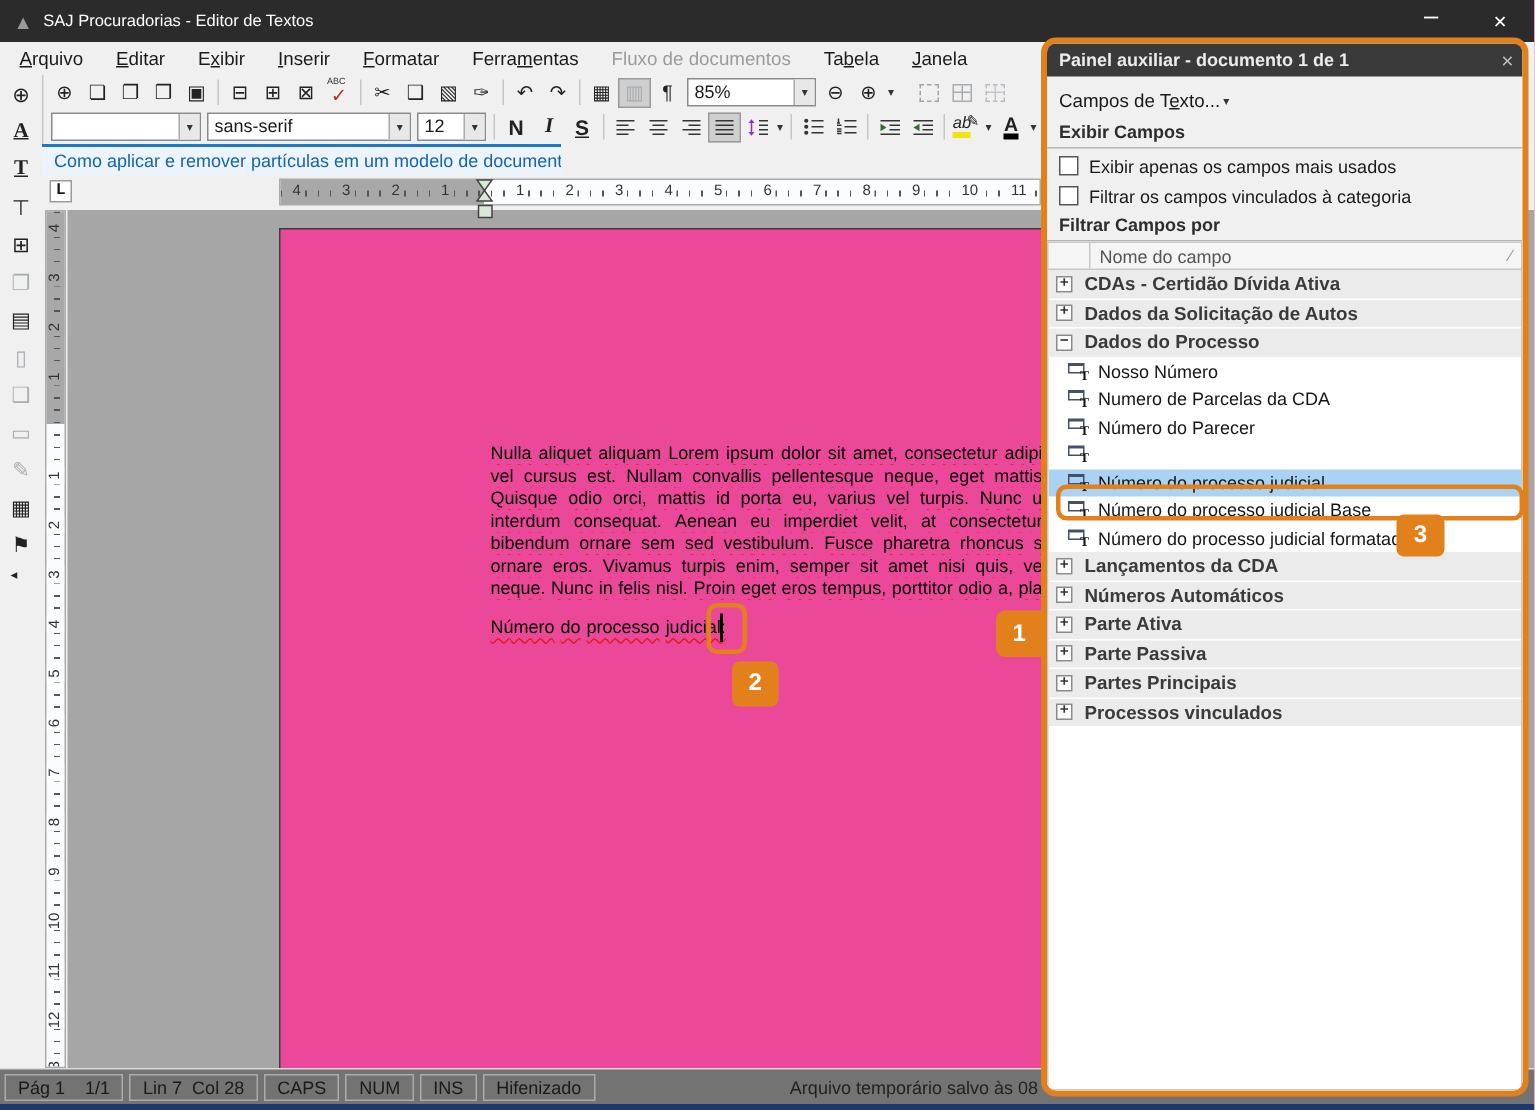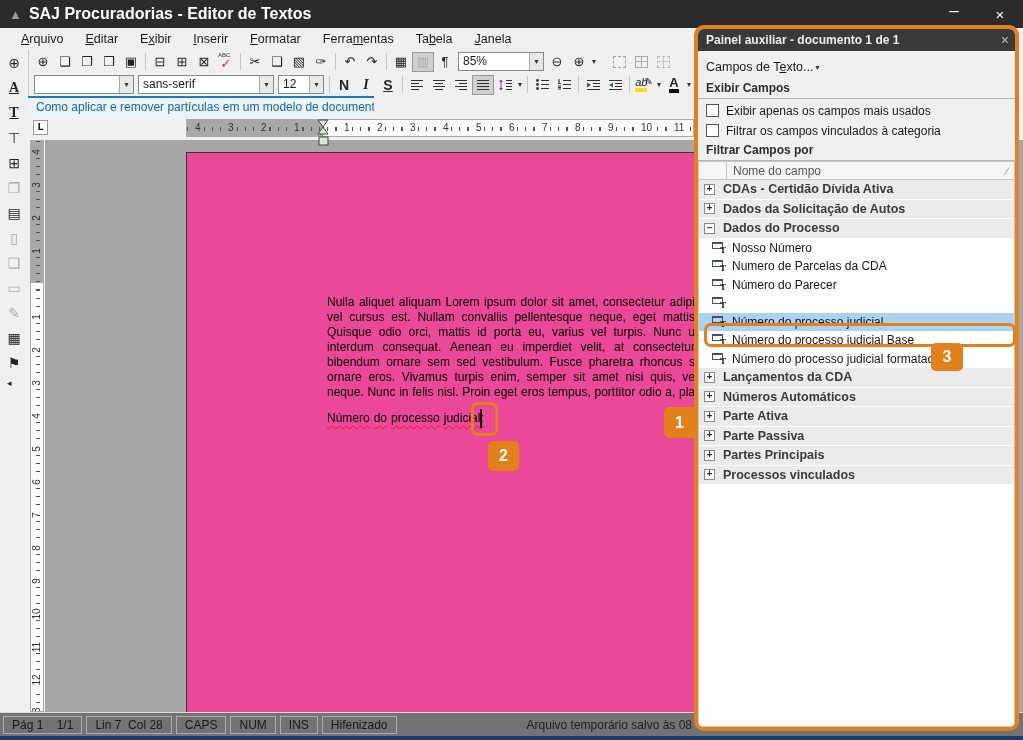--- a/index.html
+++ b/index.html
@@ -3,26 +3,26 @@
 <meta charset="utf-8">
 <style>
 *{box-sizing:border-box;margin:0;padding:0}
 html,body{width:1023px;height:740px;overflow:hidden}
 body{font-family:"Liberation Sans",sans-serif}
 .app{position:relative;width:1023px;height:740px;overflow:hidden;background:#F0F0F0;font-size:12px;color:#1a1a1a}
 
 
 .titlebar{position:absolute;left:0;top:0;width:1023px;height:28px;background:#2B2B2B;display:flex;align-items:center;color:#fff}
 .app-ic{color:#9a9a9a;font-size:13px;margin:0 7px 0 9px}
-.ttl{font-weight:bold;font-size:16px;flex:1}
+.ttl{font-weight:normal;font-size:11px;flex:1}
 .wbtn{width:46px;height:28px;display:flex;align-items:center;justify-content:center;font-size:15px;color:#fff}
 .wbtn.minb{font-size:17px;padding-bottom:6px}
 
 
-.menubar{position:absolute;left:0;top:28px;width:1023px;height:22px;background:#F0F0F0;display:flex;align-items:center;padding-left:10px}
+.menubar{position:absolute;left:0;top:28px;width:1023px;height:22px;background:#F0F0F0;display:flex;align-items:center;padding-left:2px}
 .mitem{padding:0 11px;font-size:12.5px;height:22px;line-height:22px}
 .mitem.dis{color:#9B9B9B}
 
 
 .lefttb{position:absolute;left:0;top:50px;width:28px;height:375px;display:flex;flex-direction:column;align-items:center}
 .ltb{width:24px;height:25px;display:flex;align-items:center;justify-content:center;font-size:14px;color:#222}
 .ltb.dis{color:#A8ACB0}
 .ltb.fa .g{font-weight:bold;font-family:"Liberation Serif",serif;text-decoration:underline}
 .ltb.sm{font-size:9px;height:16px;justify-content:flex-start;width:14px}
 .tb{position:absolute;display:flex;align-items:center}
@@ -131,20 +131,21 @@
     <span class="wbtn">×</span>
   </div>
 
   <div class="menubar">
       <span class="mitem"><u>A</u>rquivo</span>
       <span class="mitem"><u>E</u>ditar</span>
       <span class="mitem">E<u>x</u>ibir</span>
       <span class="mitem"><u>I</u>nserir</span>
       <span class="mitem"><u>F</u>ormatar</span>
       <span class="mitem">Ferra<u>m</u>entas</span>
+      <span class="mitem dis">Fluxo de documentos</span>
       <span class="mitem">Ta<u>b</u>ela</span>
       <span class="mitem"><u>J</u>anela</span>
     </div>
 
   <div class="lefttb">
       <span class="ltb">
         <span class="g">⊕</span>
       </span>
       <span class="ltb fa">
         <span class="g">A</span>

